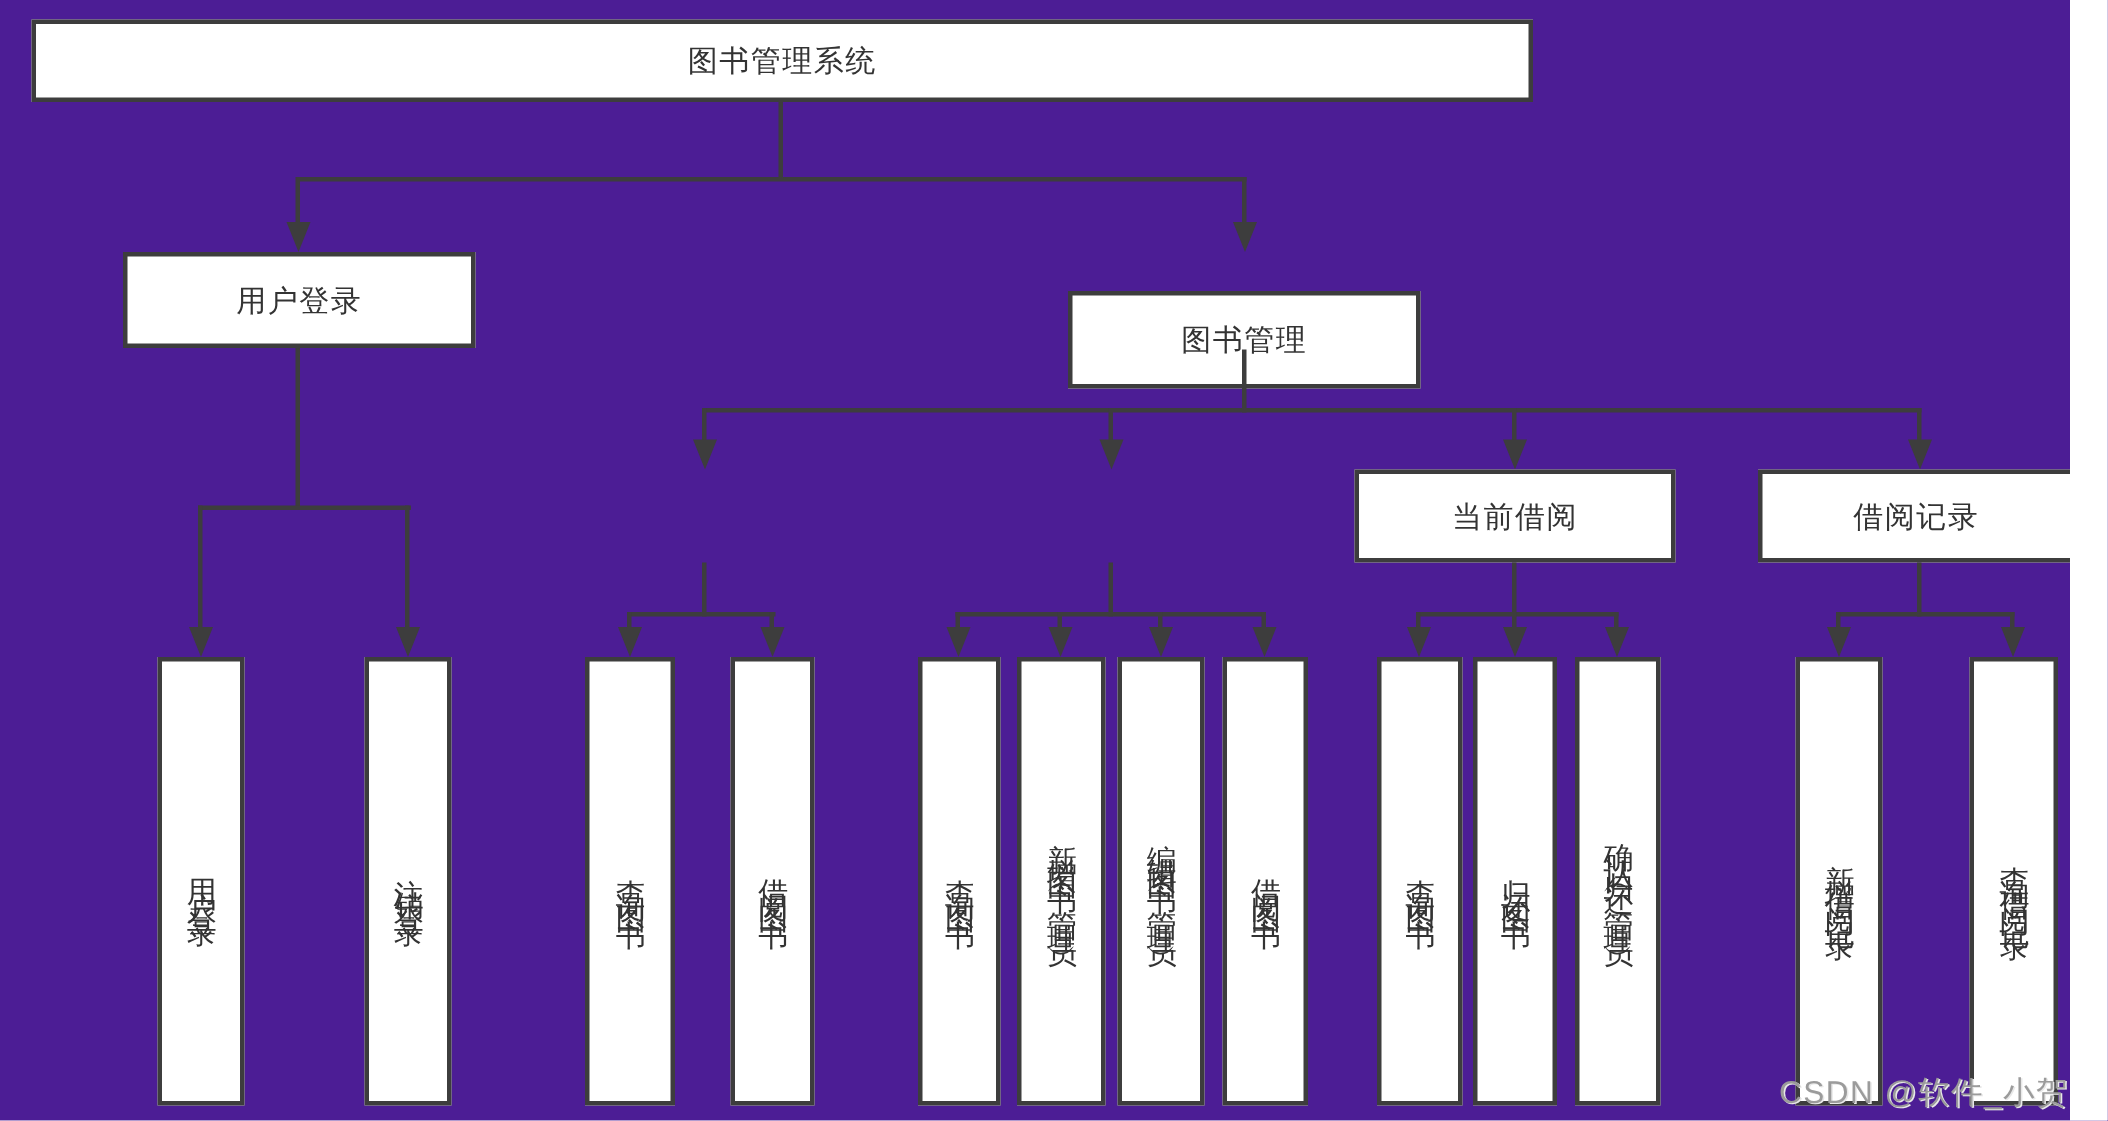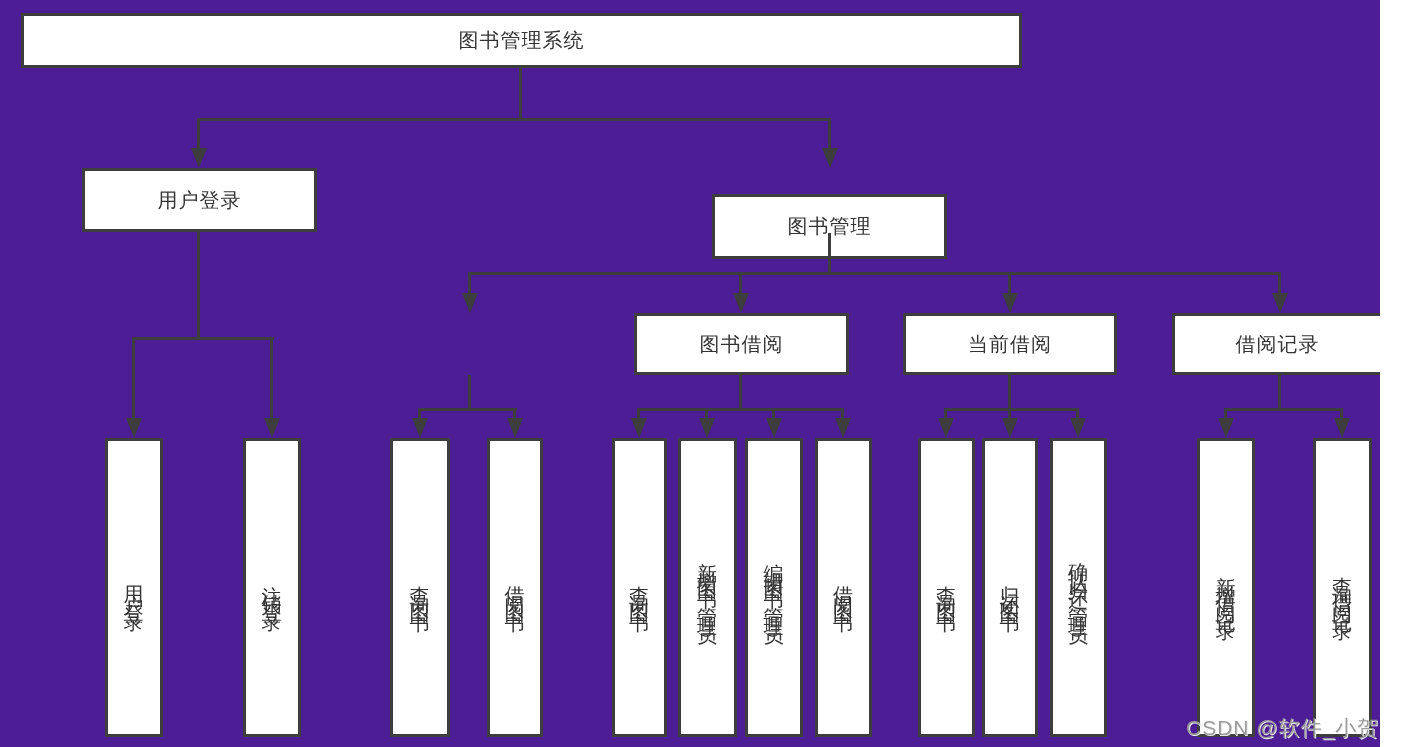--- a/index.html
+++ b/index.html
@@ -99,23 +99,20 @@
   <div class="hline" style="left:469px; top:272px; width:812px;"></div>
   <div class="vline" style="left:468px; top:272px; height:22px;"></div>
   <div class="arrowhead" style="left:462px; top:293px;"></div>
   <div class="vline" style="left:739px; top:272px; height:22px;"></div>
   <div class="arrowhead" style="left:733px; top:293px;"></div>
   <div class="vline" style="left:1008px; top:272px; height:22px;"></div>
   <div class="arrowhead" style="left:1002px; top:293px;"></div>
   <div class="vline" style="left:1278px; top:272px; height:22px;"></div>
   <div class="arrowhead" style="left:1272px; top:293px;"></div>
 
-  <div class="box" style="left:634px; top:313px; width:215px; height:62px;">
-    <span>图书借阅</span>
-  </div>
   <div class="box" style="left:903px; top:313px; width:214px; height:62px;">
     <span>当前借阅</span>
   </div>
   <div class="box" style="left:1172px; top:313px; width:211px; height:62px;">
     <span>借阅记录</span>
   </div>
 
   <div class="vline" style="left:468px; top:375px; height:36px;"></div>
   <div class="hline" style="left:418px; top:408px; width:99px;"></div>
   <div class="vline" style="left:418px; top:408px; height:13px;"></div>

